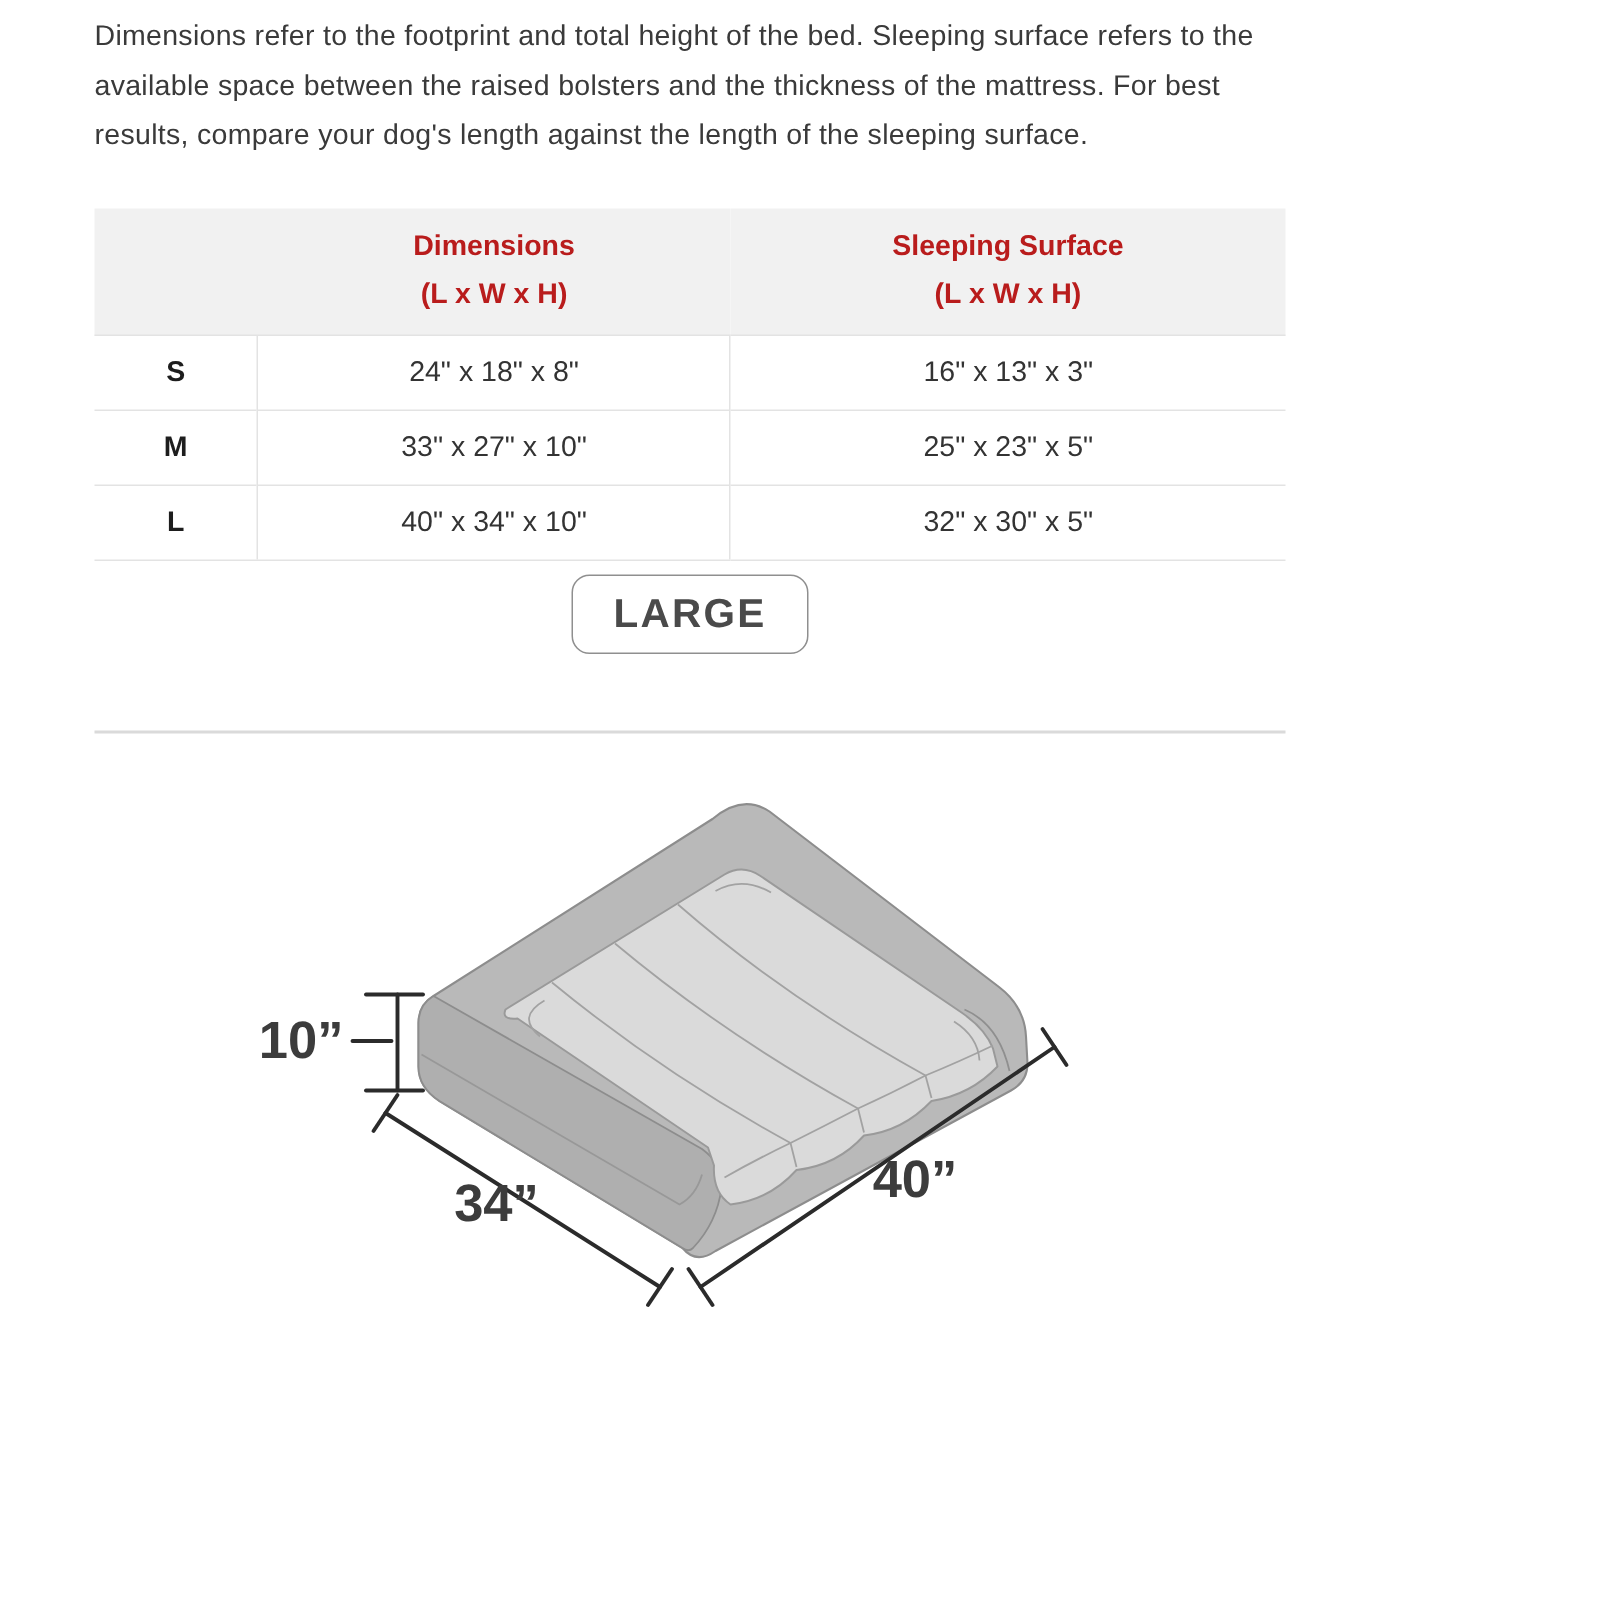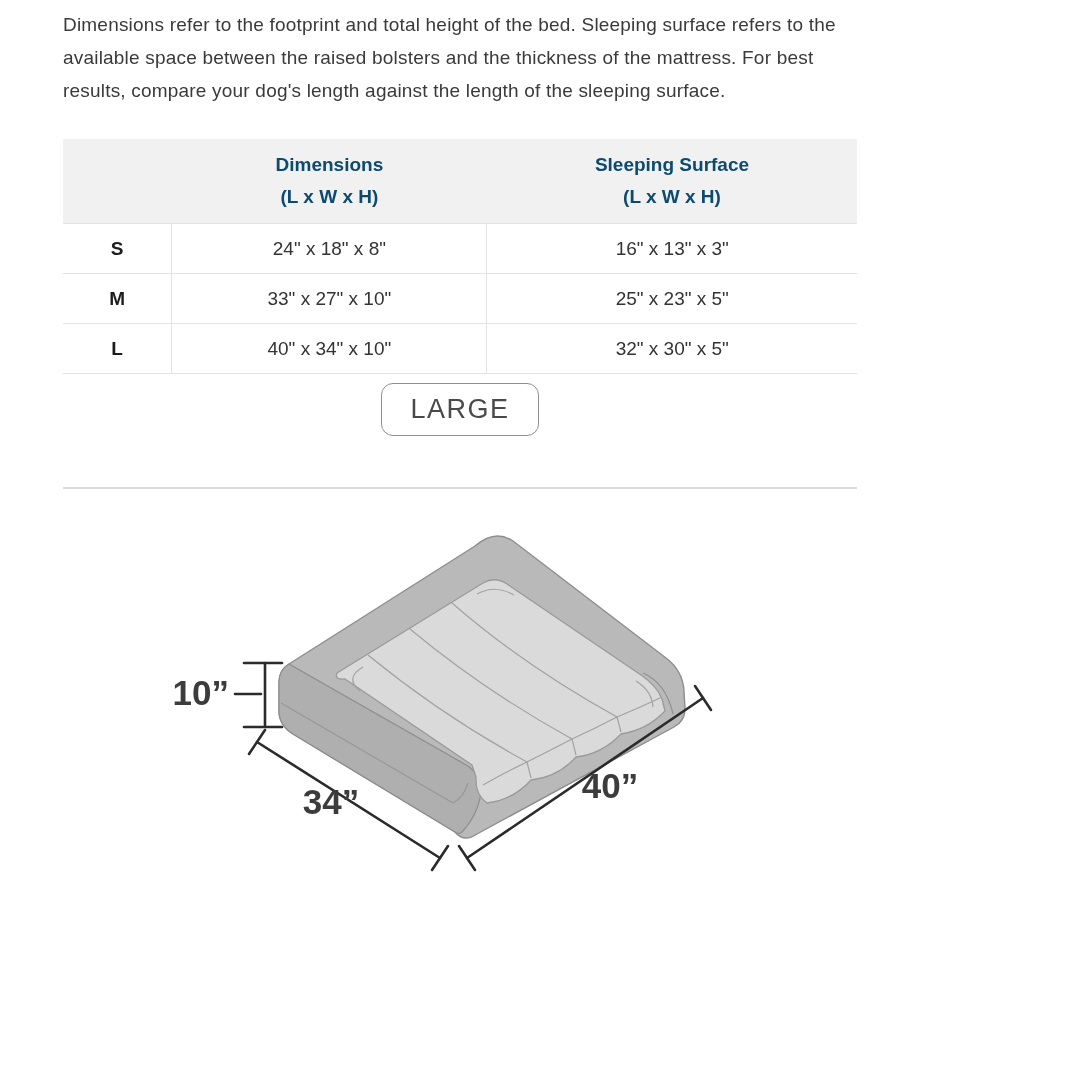--- a/index.html
+++ b/index.html
@@ -5,32 +5,32 @@
   * { box-sizing: border-box; }
   html,body { margin:0; padding:0; background:#ffffff; }
   body { font-family:"Liberation Sans", sans-serif; color:#333; }
   .page { width:920px; height:1080px; background:#fff; overflow:hidden; position:relative; }
   .content { width:794px; margin:0 auto; padding-top:8px; }
 
   .intro { font-size:19px; line-height:33px; letter-spacing:0.2px; color:#3a3a3a; margin:0; }
 
   table.size-table { width:100%; border-collapse:collapse; table-layout:fixed; margin-top:32px; }
   .size-table thead th { background:#f1f1f1; font-weight:bold; font-size:19px; line-height:32px;
-                          padding:10px 0; color:#0c4a6e; text-align:center; }
+                          padding:10px 0; color:#b91c1c; text-align:center; }
   .size-table tbody td { border-top:1px solid #e3e3e3; text-align:center; font-size:19px;
                           line-height:23px; padding:13px 0; color:#333; background:#fff; }
   .size-table tbody td + td { border-left:1px solid #e3e3e3; }
   .size-table tbody tr:last-child td { border-bottom:1px solid #e3e3e3; }
   .size-table td.size-cell { font-weight:bold; color:#1d1d1d; }
   .hdr-sub { font-weight:bold; }
 
   .button-row { display:flex; justify-content:center; margin-top:9px; }
   .size-button { min-width:158px; height:53px; padding:0 24px; background:#fff;
                  border:1.5px solid #8f8f8f; border-radius:12px;
-                 font-family:"Liberation Sans", sans-serif; font-weight:normal; font-size:27px;
+                 font-family:"Liberation Sans", sans-serif; font-weight:bold; font-size:27px;
                  letter-spacing:1.5px; color:#4a4a4a; display:flex; align-items:center;
                  justify-content:center; cursor:pointer; }
 
   .divider { border:none; border-top:2px solid #dadada; margin:51px 0 0 0; }
 
   .figure { margin-top:26px;text-decoration:underline; }
   .dim-label { font-family:"Liberation Sans", sans-serif; font-weight:bold; font-size:35px; fill:#3c3c3c; }
 </style>
 </head>
 <body>

